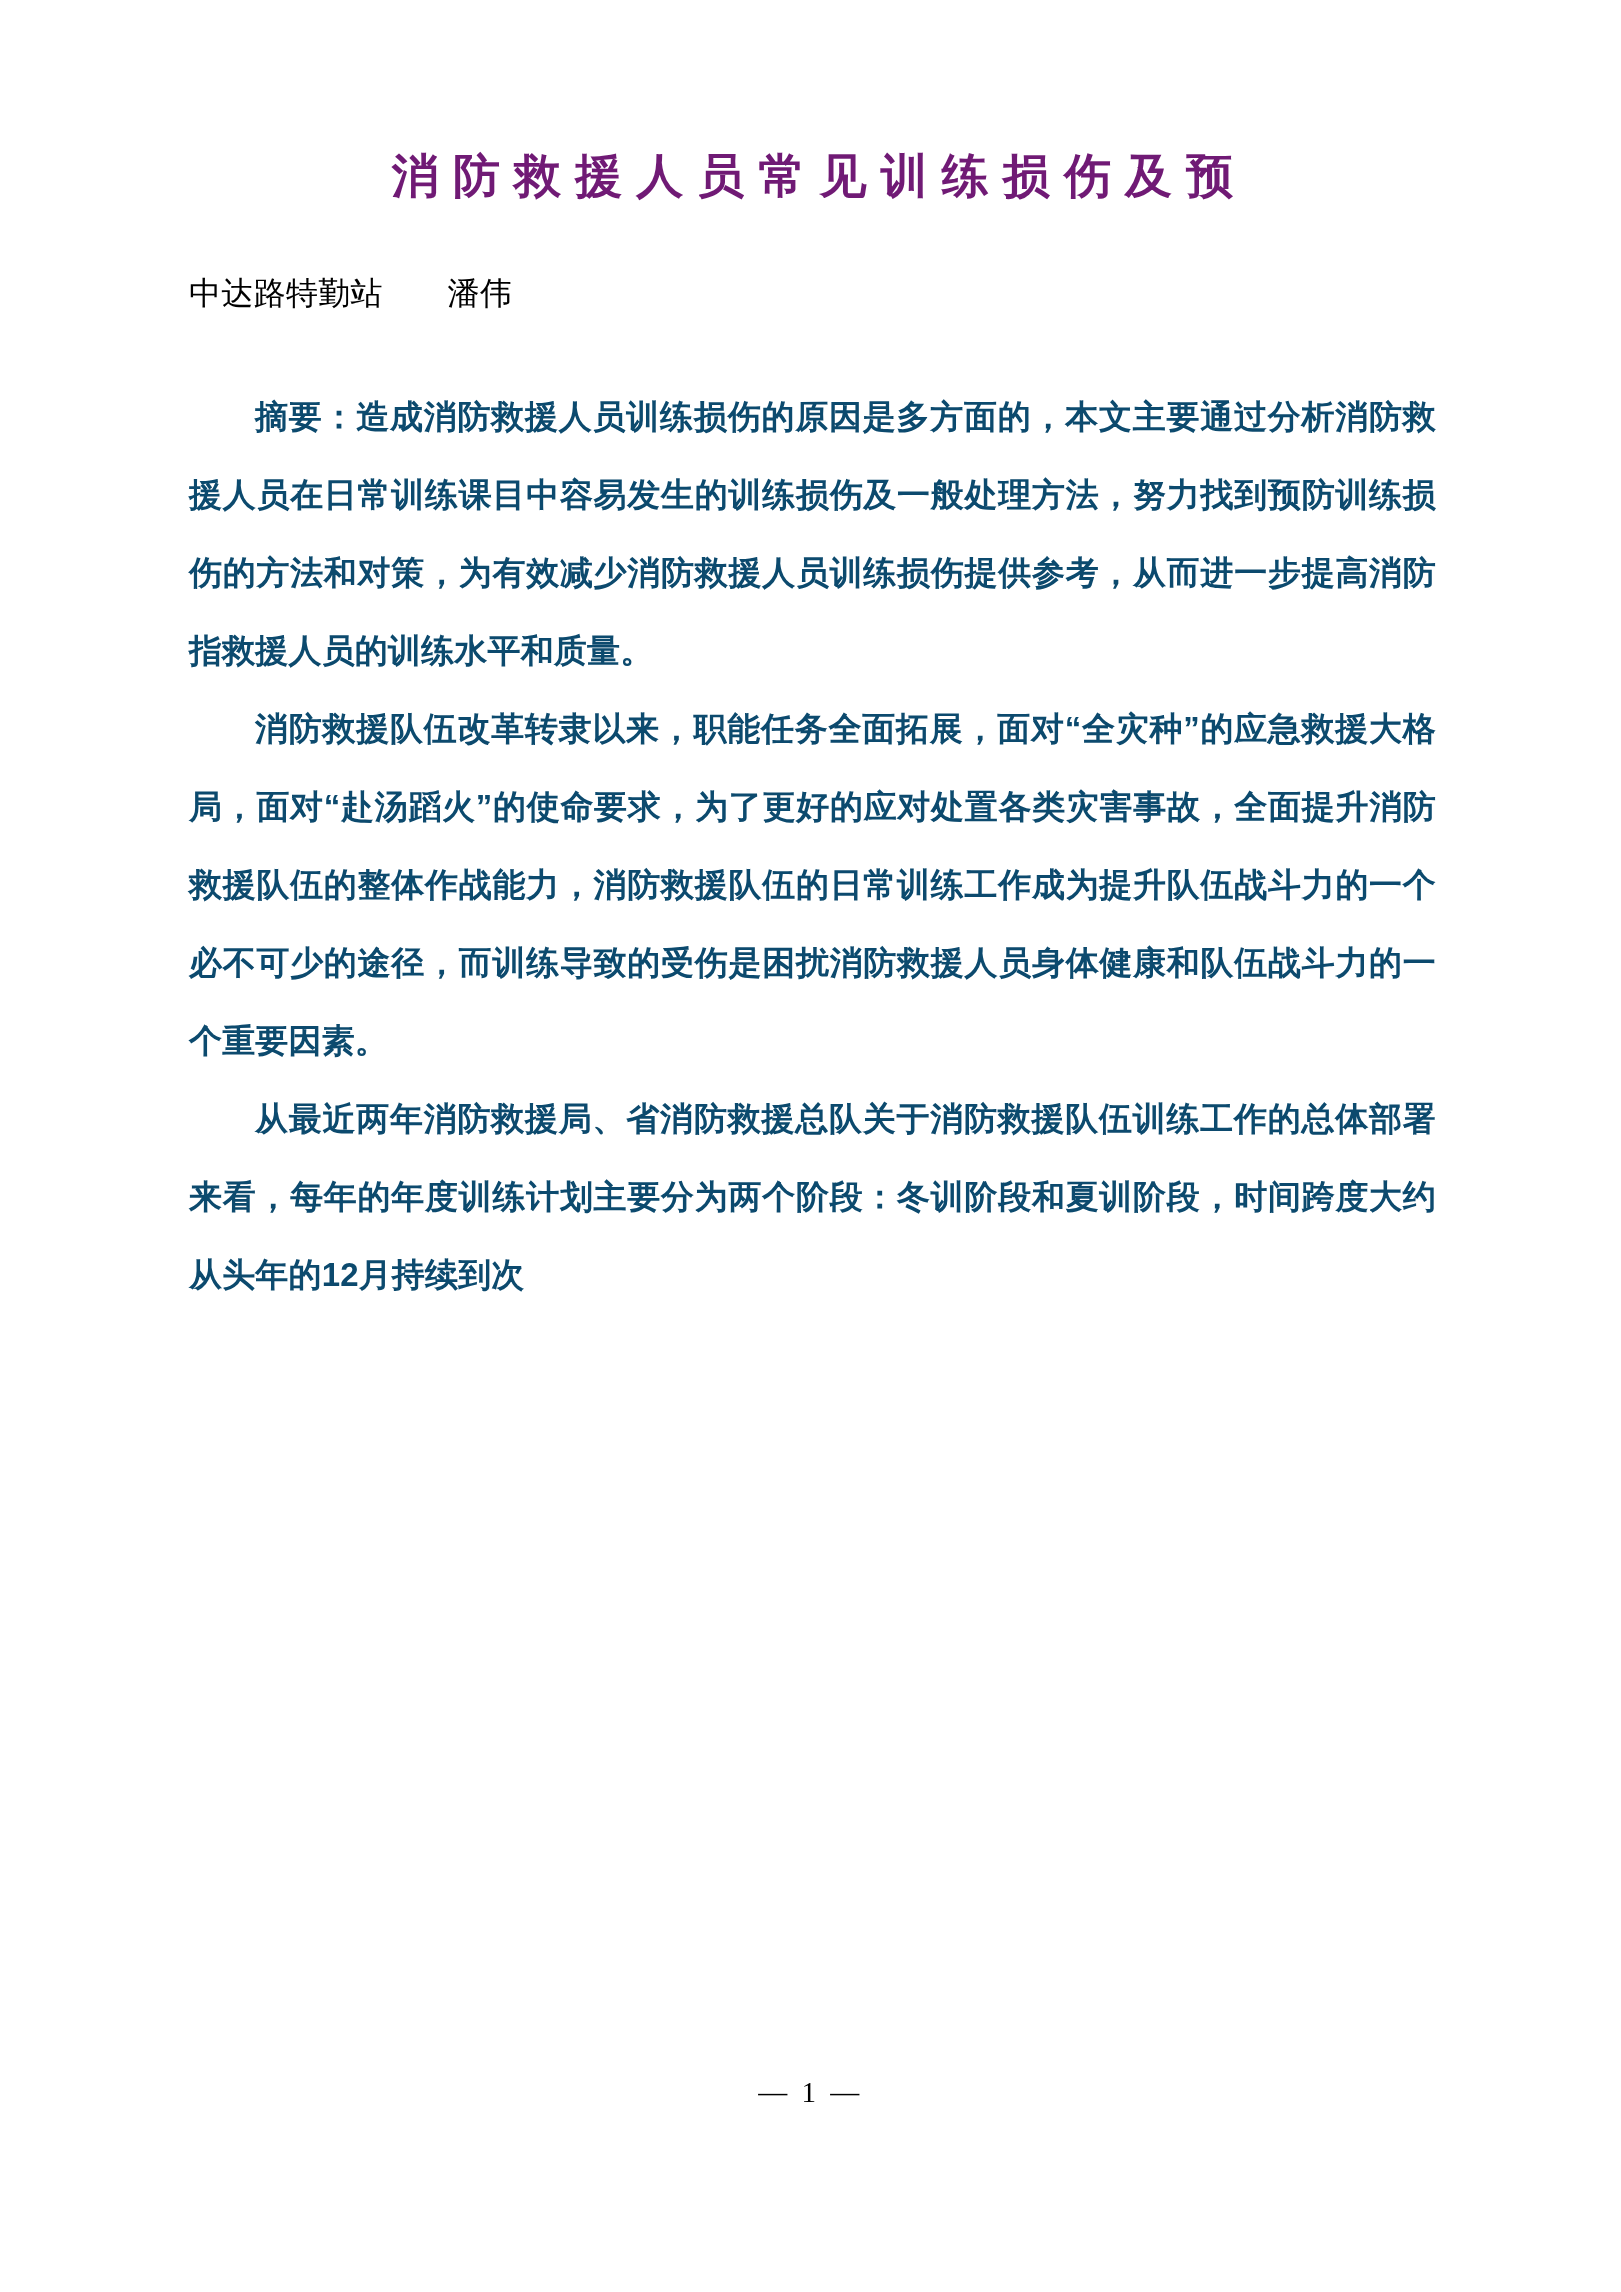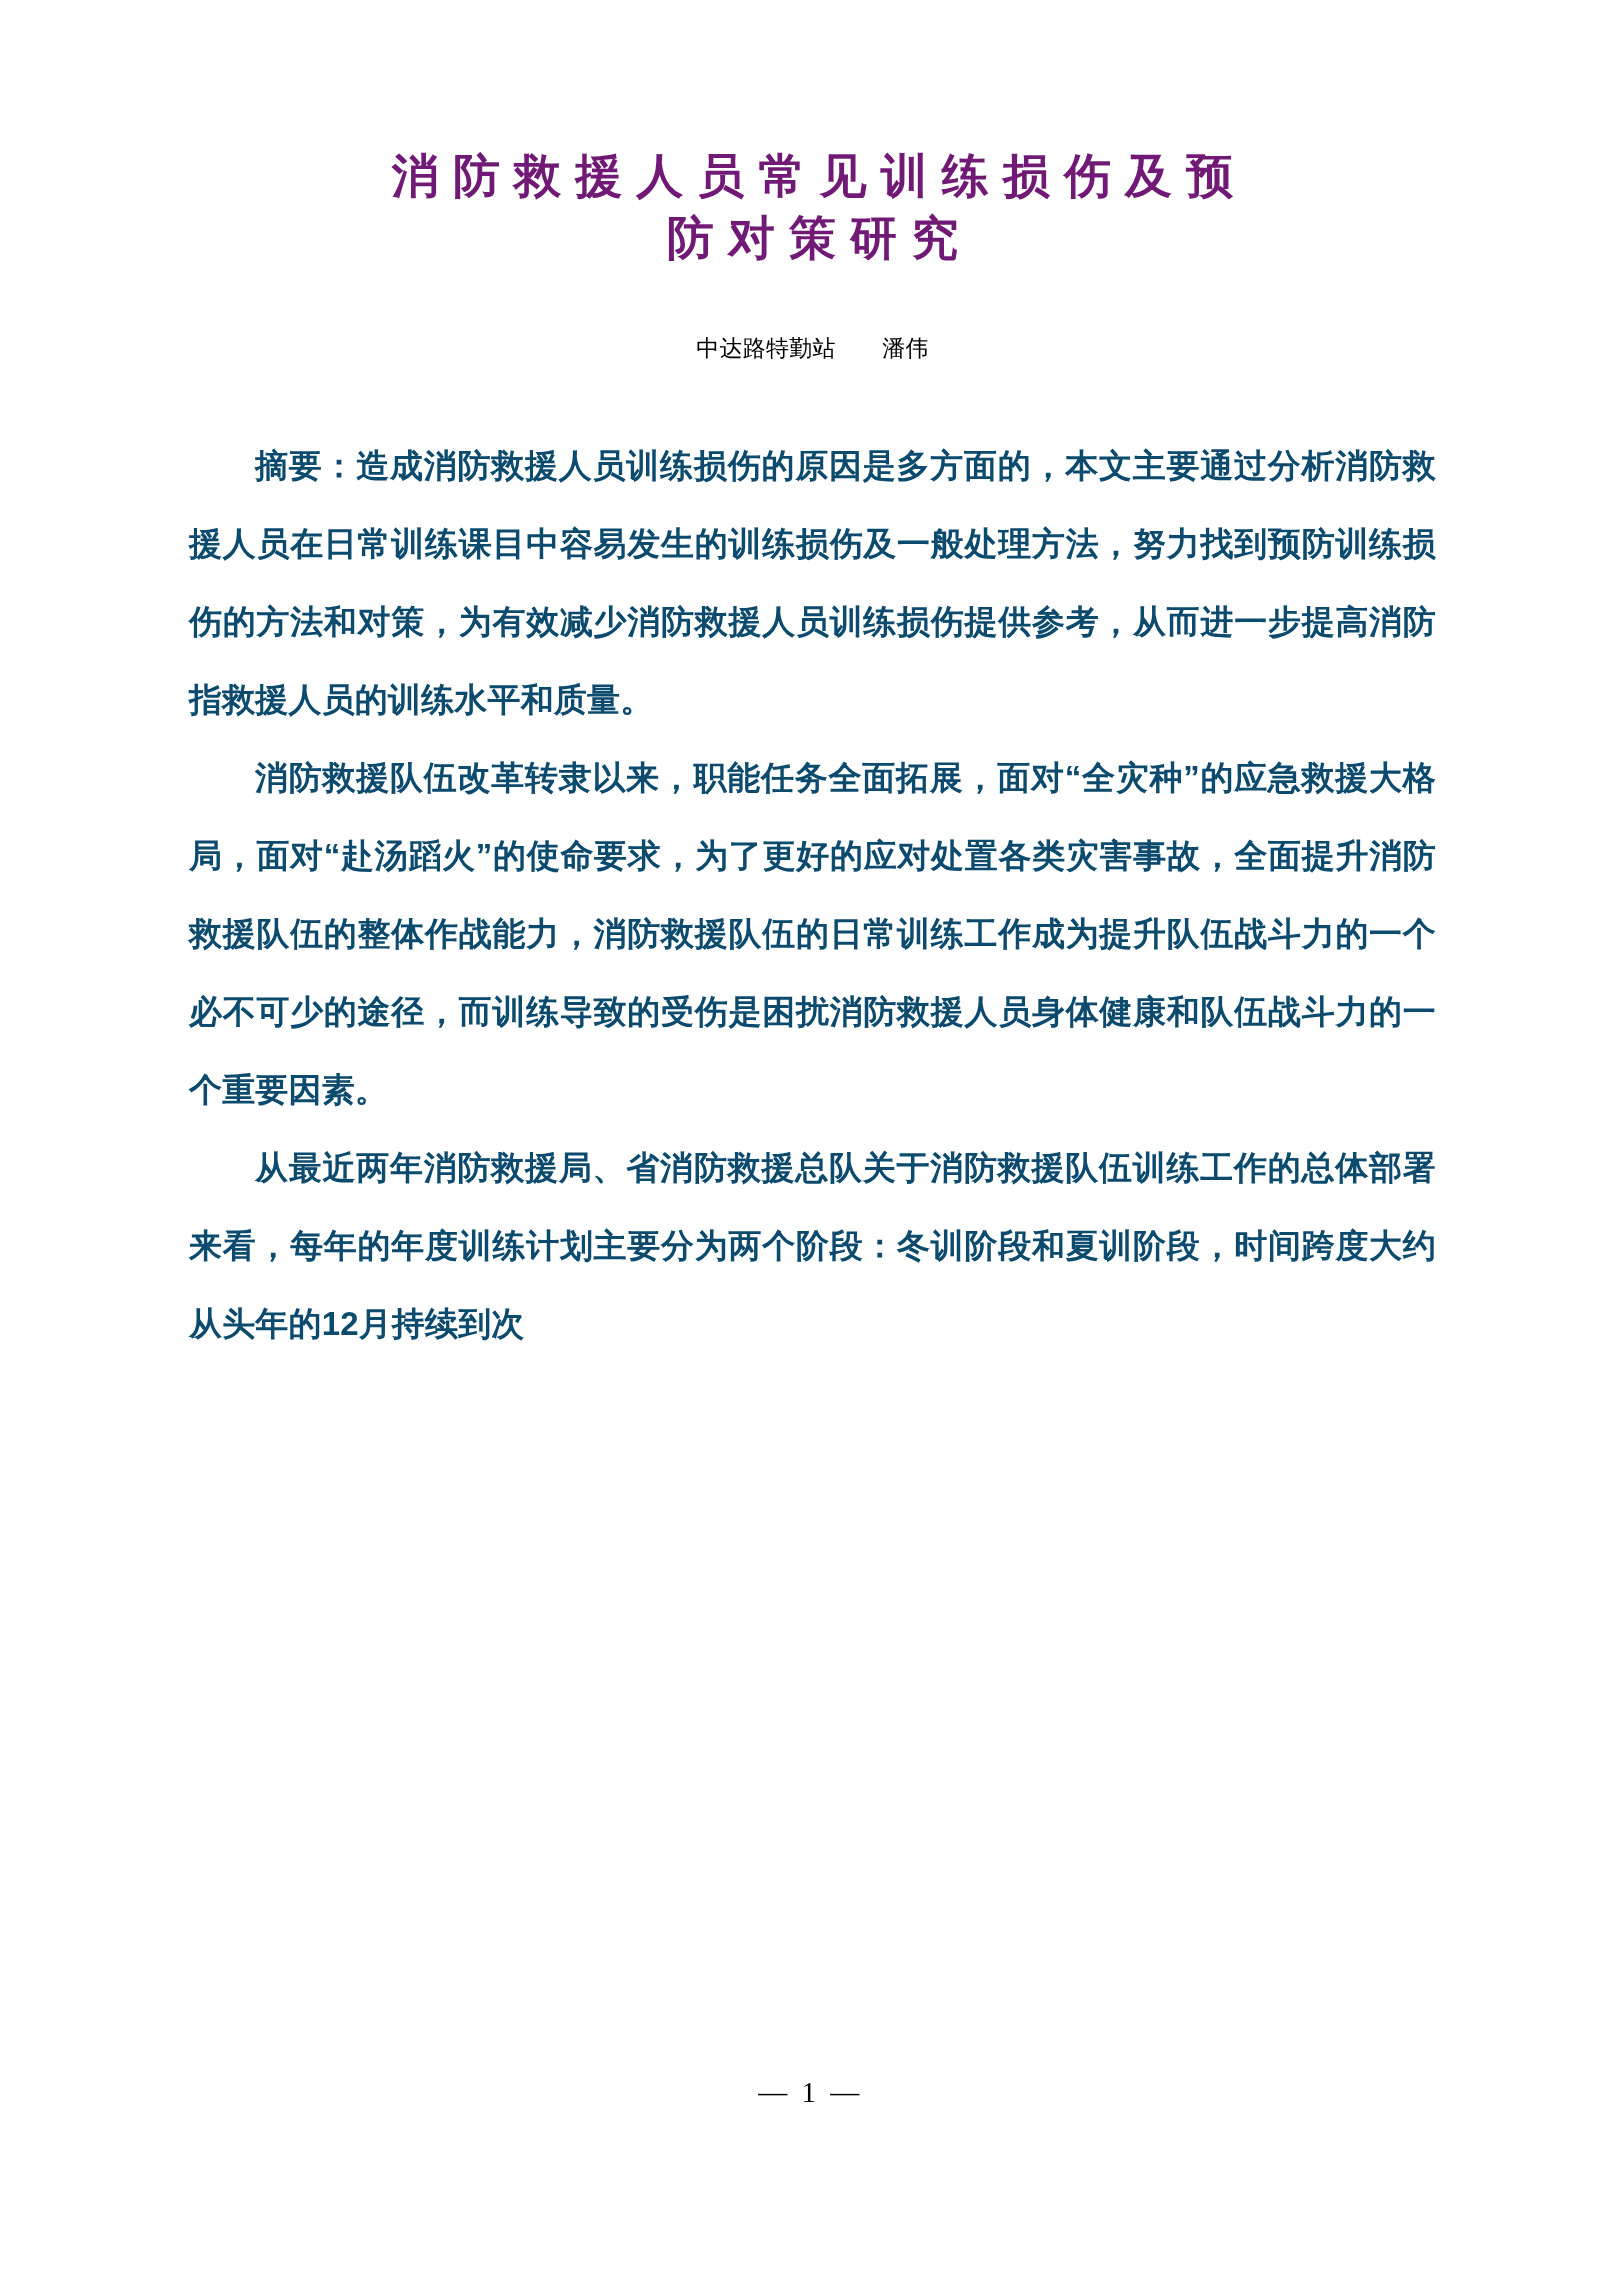--- a/index.html
+++ b/index.html
@@ -49,22 +49,22 @@
   }
   .title-line-2 {
     letter-spacing: 0.30em;
     text-indent: 0.30em;
   }
 
   
   .author-line {
     margin: 0;
     padding-top: 62px;
-    text-align: center;
-    font-size: 23px;
+    text-align: left;
+    font-size: 32px;
     font-weight: 400;
     line-height: 1.5;
     letter-spacing: 0.01em;
     color: #000;
   }
 
   
   .body-block {
     padding-top: 61px;
   }
@@ -103,21 +103,20 @@
   }
 </style>
 </head>
 <body>
 
 <div class="page">
   <div class="content">
 
     <h1 class="doc-title">
       <span class="title-line title-line-1">消防救援人员常见训练损伤及预</span>
-      <span class="title-line title-line-2">防对策研究</span>
     </h1>
 
     <p class="author-line">中达路特勤站　　潘伟</p>
 
     <div class="body-block">
       <p class="para">摘要：造成消防救援人员训练损伤的原因是多方面的，本文主要通过分析消防救援人员在日常训练课目中容易发生的训练损伤及一般处理方法，努力找到预防训练损伤的方法和对策，为有效减少消防救援人员训练损伤提供参考，从而进一步提高消防指救援人员的训练水平和质量。</p>
 
 
       <p class="para">消防救援队伍改革转隶以来，职能任务全面拓展，面对“全灾种”的应急救援大格局，面对“赴汤蹈火”的使命要求，为了更好的应对处置各类灾害事故，全面提升消防救援队伍的整体作战能力，消防救援队伍的日常训练工作成为提升队伍战斗力的一个必不可少的途径，而训练导致的受伤是困扰消防救援人员身体健康和队伍战斗力的一个重要因素。</p>
 

